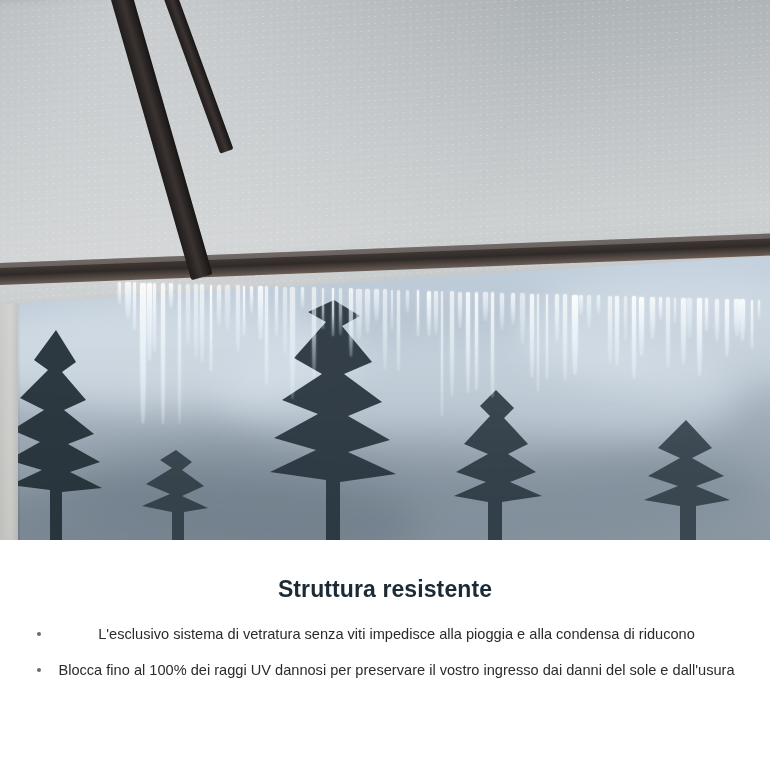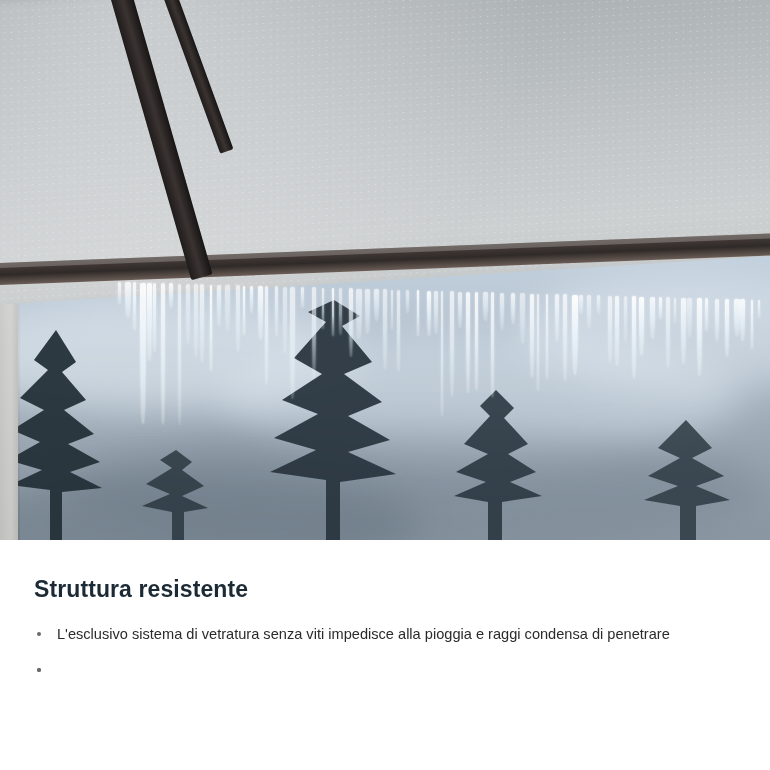--- a/index.html
+++ b/index.html
@@ -12,20 +12,21 @@
     height: 770px;
     font-family: "Liberation Sans", sans-serif;
     overflow: hidden;
   }
   .card {
     position: relative;
     width: 770px;
     height: 702px;
     background: #737373;
     overflow: hidden;
+    text-align: center;
   }
 
   
   .photo {
     position: relative;
     width: 770px;
     height: 540px;
     overflow: hidden;
     background: #9fb0c0;
   }
@@ -331,24 +332,25 @@
         <div class="ice" style="left: 751px; top: 37.724px; width: 2.192px; height: 48.912px; opacity: 0.88;"></div>
         <div class="ice" style="left: 758px; top: 37.92px; width: 2px; height: 18px; opacity: 0.76;"></div>
       </div>
   </div>
 
   <div class="content">
     <h2 class="heading">Struttura resistente</h2>
     <ul class="bullets">
       <li>
         <span class="dot"></span>
-        <span>L'esclusivo sistema di vetratura senza viti impedisce alla pioggia e raggi condensa di penetrare</span>
+        <span>L'esclusivo sistema di vetratura senza viti impedisce alla pioggia e alla condensa di riducono</span>
       </li>
       <li>
         <span class="dot"></span>
+        <span>Blocca fino al 100% dei raggi UV dannosi per preservare il vostro ingresso dai danni del sole e dall'usura</span>
       </li>
       <li>
         <span class="dot"></span>
       </li>
     </ul>
   </div>
 
 </div>
 
 </body></html>

